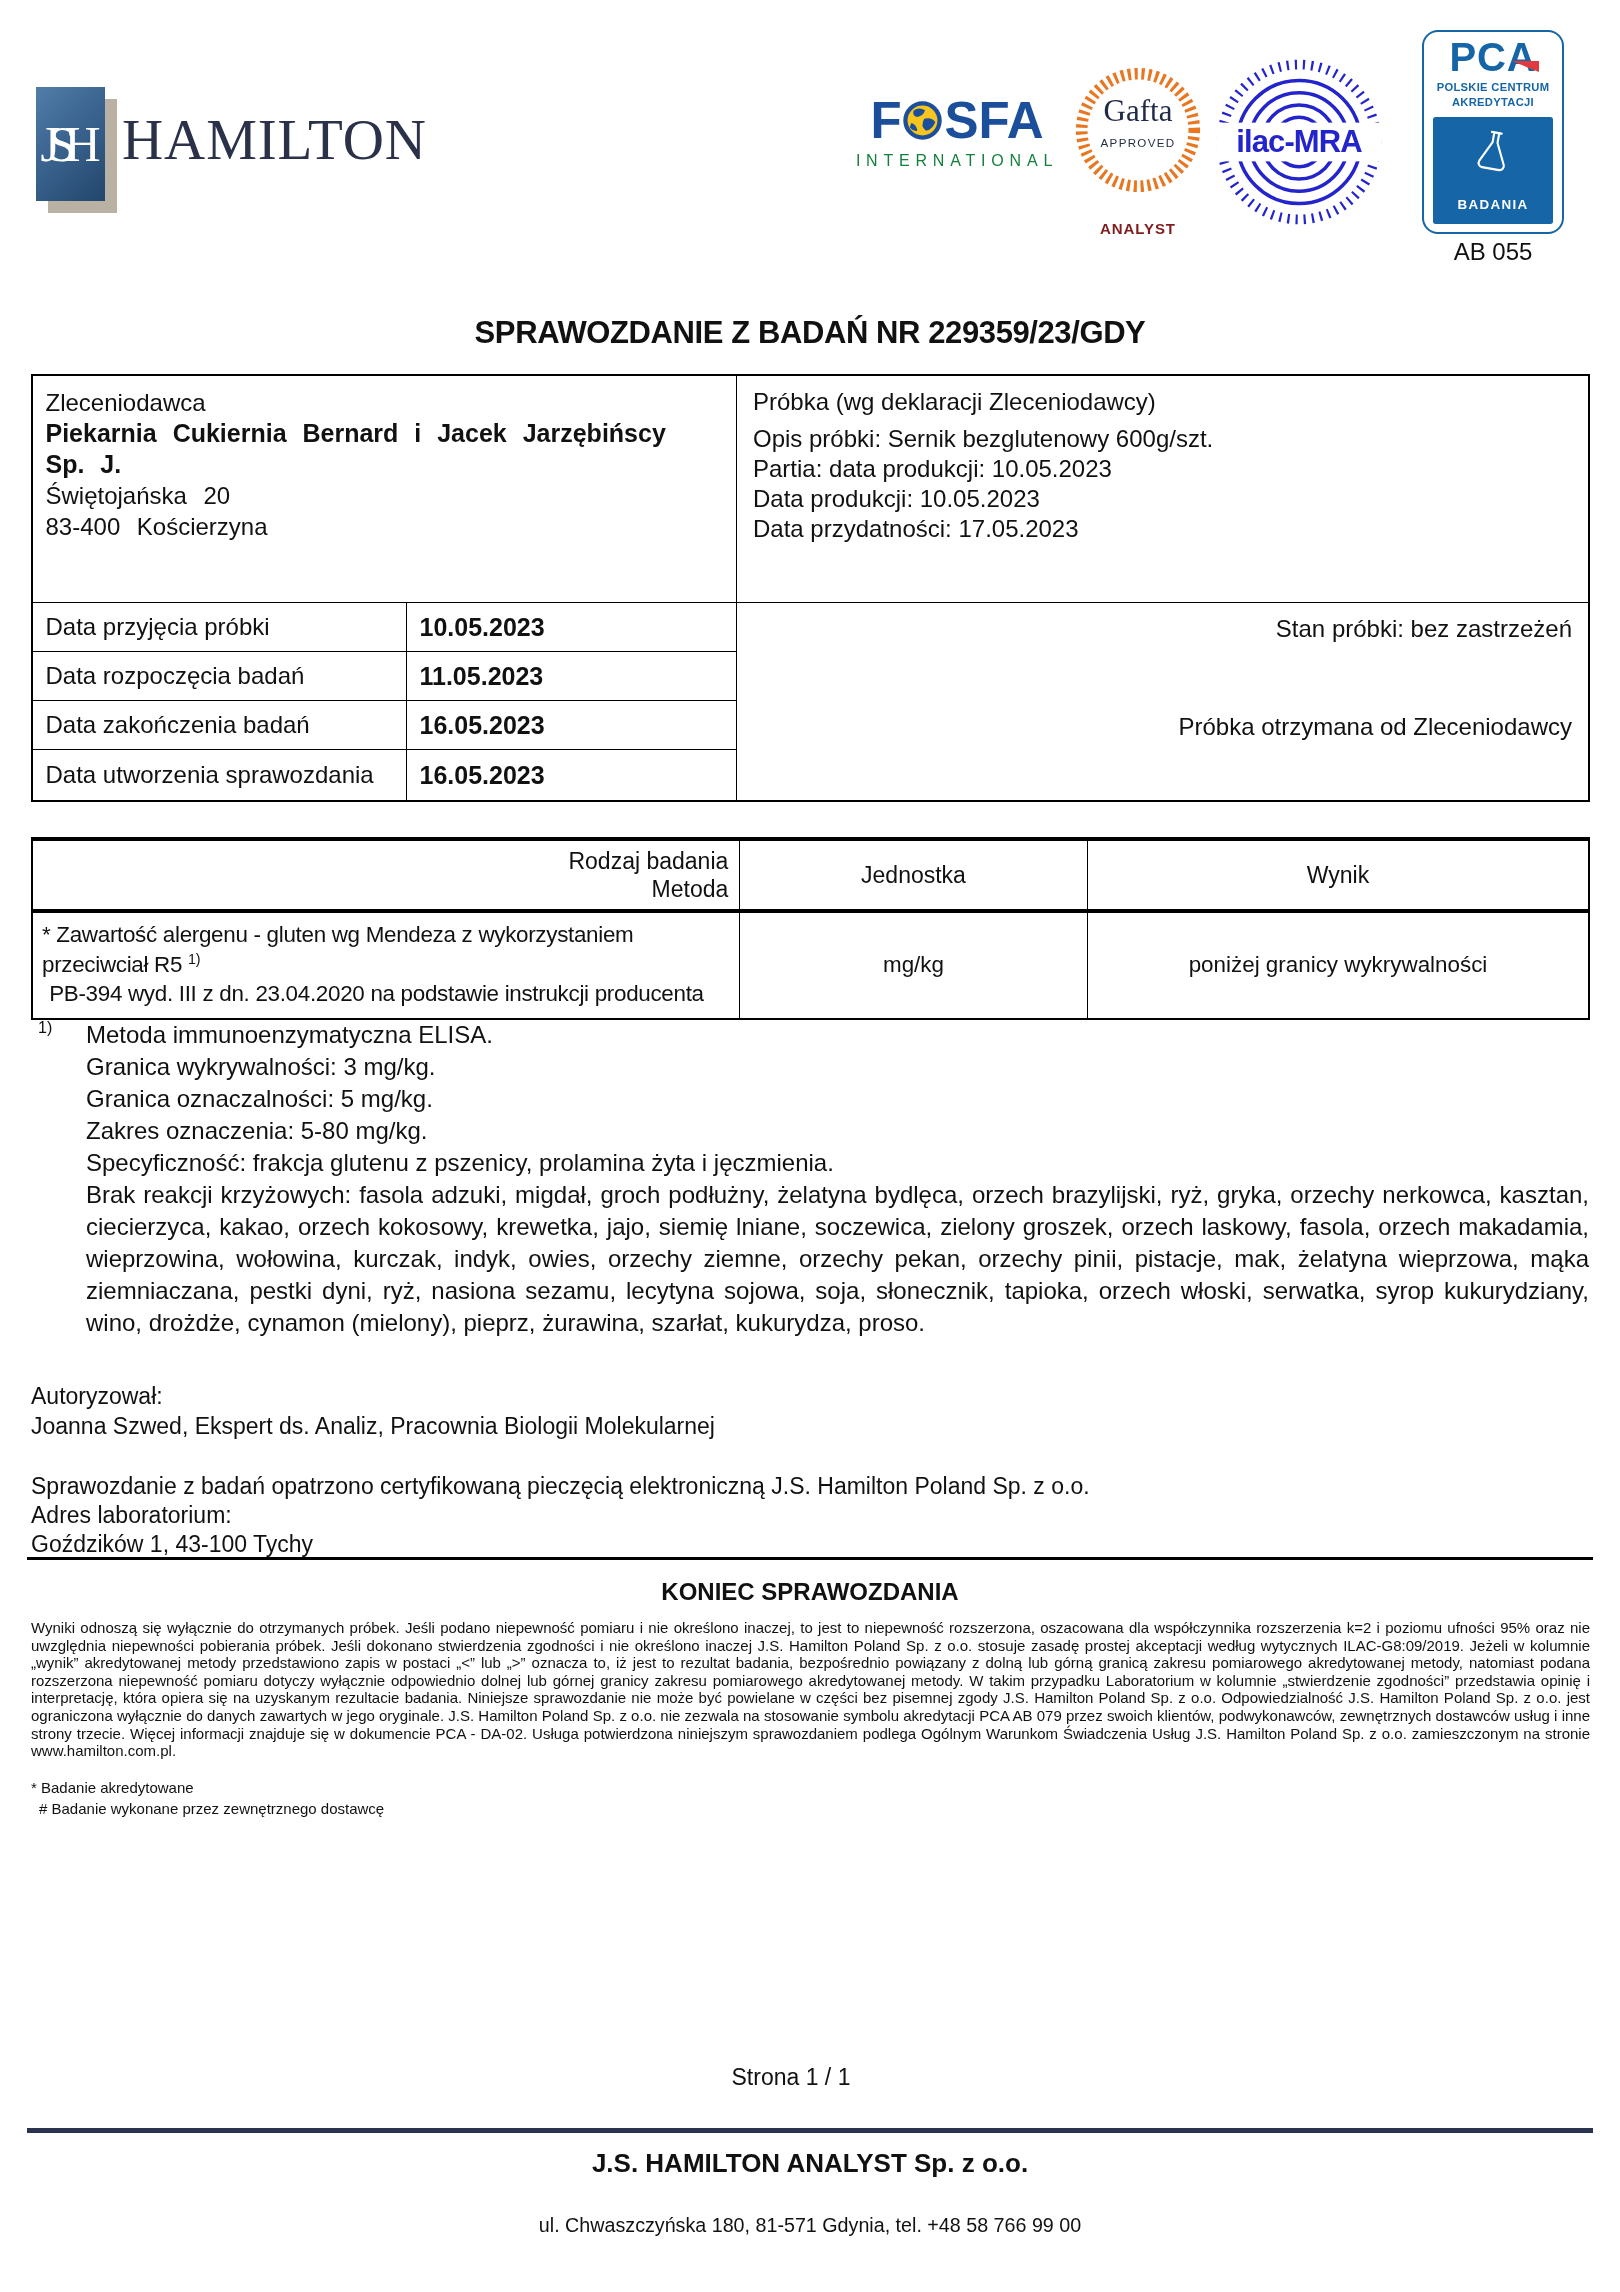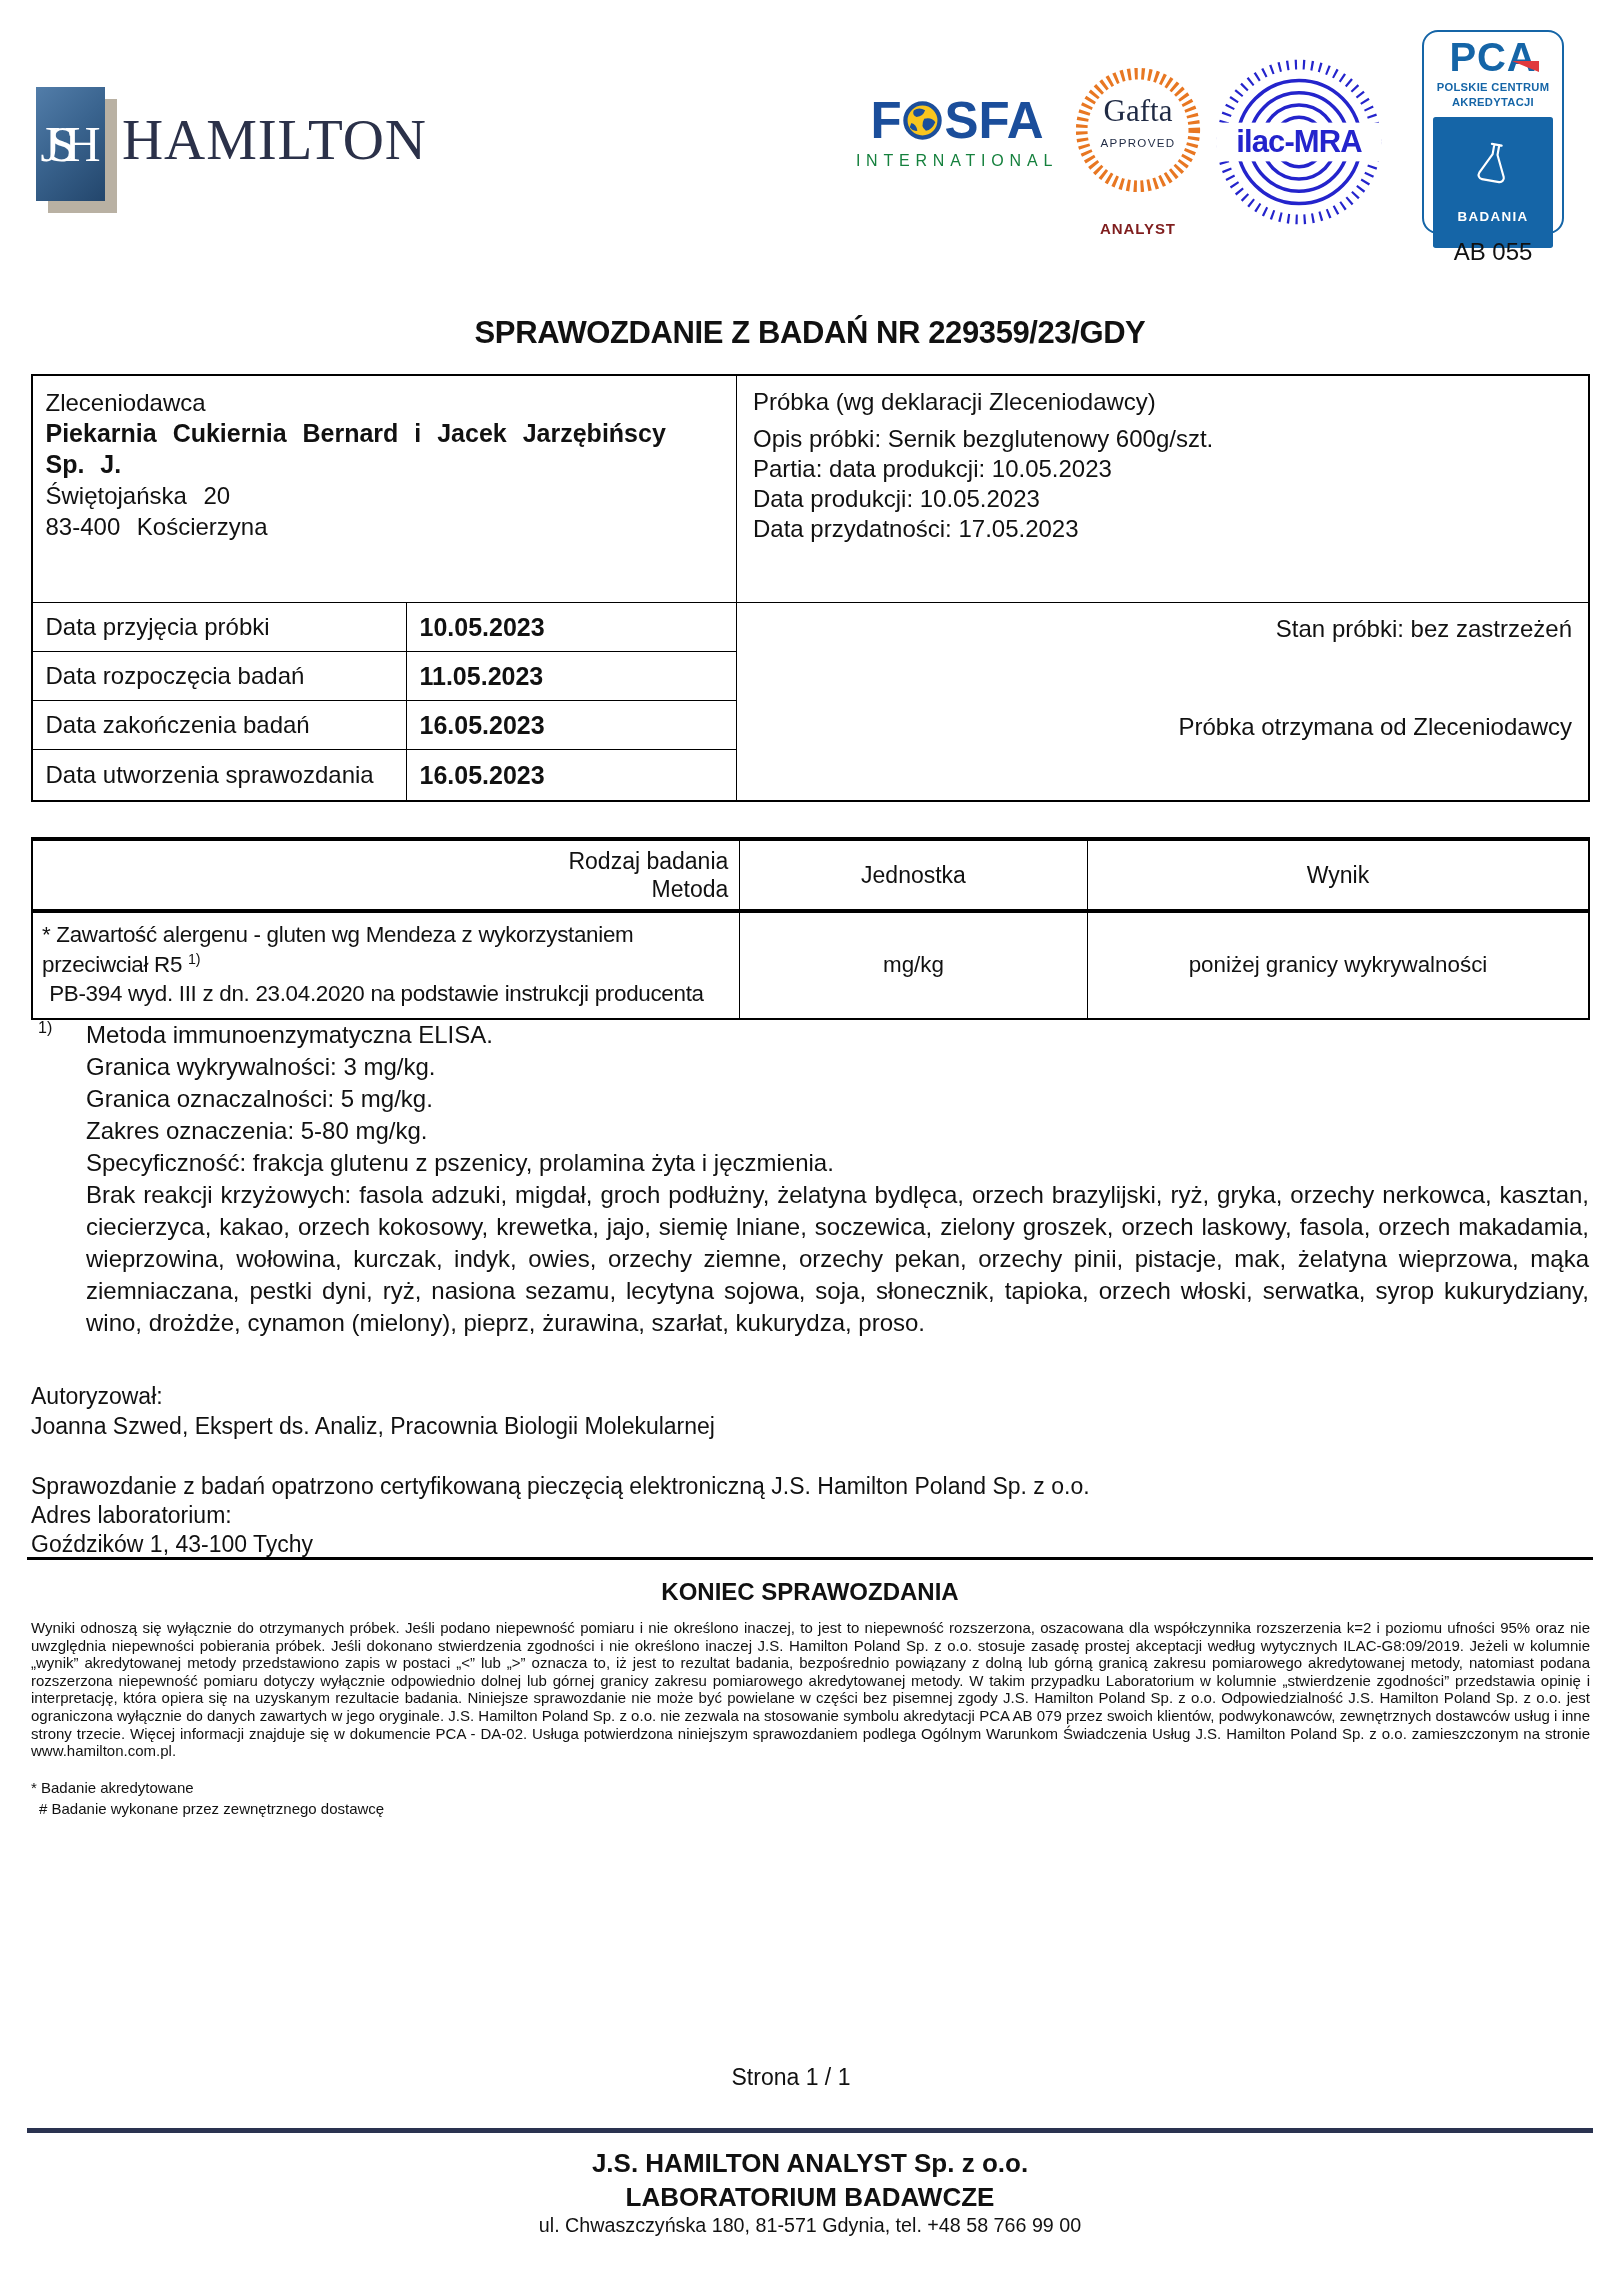--- a/index.html
+++ b/index.html
@@ -45,21 +45,21 @@
 
   .pca-badge { left:1422px; top:29.6px; width:142px; height:204px;
     border:2.7px solid #1565a7; border-radius:16px; background:#fff;
     text-align:center; padding-top:5.4px; }
   .pca-acronym { position:relative; display:inline-block; font-size:40px; line-height:1;
     font-weight:800; color:#1565a7; letter-spacing:0.9px; }
   .pca-red { position:absolute; right:-2.7px; bottom:5.4px; width:0; height:0;
     border-left:27px solid transparent; border-top:11.6px solid #e03a3e; }
   .pca-org { font-size:11.2px; font-weight:700; color:#1565a7; line-height:1.4;
     letter-spacing:0.3px; margin-top:2.7px; }
-  .pca-bluebox { margin:6.3px auto 0; width:120px; height:131px; background:#1565a7;
+  .pca-bluebox { margin:6.3px auto 0; width:120px; height:107px; background:#1565a7;
     border-radius:2.7px; display:flex; flex-direction:column; align-items:center;
     justify-content:center; gap:24px; }
   .pca-flask { transform:rotate(10deg); }
   .pca-badania { color:#fff; font-weight:700; font-size:13.4px; letter-spacing:1.3px; }
   .pca-no { left:1422px; top:238px; width:142px; text-align:center; font-size:24px; color:#111; }
 
   
   .doc-title { left:0; right:0; top:315px; text-align:center;
     font-size:31px; font-weight:700; letter-spacing:-0.4px; }
 
@@ -268,17 +268,16 @@
 
   <div class="abs sep"></div>
   <div class="abs end-title">KONIEC SPRAWOZDANIA</div>
   <div class="abs disclaimer">Wyniki odnoszą się wyłącznie do otrzymanych próbek. Jeśli podano niepewność pomiaru i nie określono inaczej, to jest to niepewność rozszerzona, oszacowana dla współczynnika rozszerzenia k=2 i poziomu ufności 95% oraz nie uwzględnia niepewności pobierania próbek. Jeśli dokonano stwierdzenia zgodności i nie określono inaczej J.S. Hamilton Poland Sp. z o.o. stosuje zasadę prostej akceptacji według wytycznych ILAC-G8:09/2019. Jeżeli w kolumnie „wynik” akredytowanej metody przedstawiono zapis w postaci „&lt;” lub „&gt;” oznacza to, iż jest to rezultat badania, bezpośrednio powiązany z dolną lub górną granicą zakresu pomiarowego akredytowanej metody, natomiast podana rozszerzona niepewność pomiaru dotyczy wyłącznie odpowiednio dolnej lub górnej granicy zakresu pomiarowego akredytowanej metody. W takim przypadku Laboratorium w kolumnie „stwierdzenie zgodności” przedstawia opinię i interpretację, która opiera się na uzyskanym rezultacie badania. Niniejsze sprawozdanie nie może być powielane w części bez pisemnej zgody J.S. Hamilton Poland Sp. z o.o. Odpowiedzialność J.S. Hamilton Poland Sp. z o.o. jest ograniczona wyłącznie do danych zawartych w jego oryginale. J.S. Hamilton Poland Sp. z o.o. nie zezwala na stosowanie symbolu akredytacji PCA AB 079 przez swoich klientów, podwykonawców, zewnętrznych dostawców usług i inne strony trzecie. Więcej informacji znajduje się w dokumencie PCA - DA-02. Usługa potwierdzona niniejszym sprawozdaniem podlega Ogólnym Warunkom Świadczenia Usług J.S. Hamilton Poland Sp. z o.o. zamieszczonym na stronie www.hamilton.com.pl.</div>
   <div class="abs mark1">* Badanie akredytowane</div>
   <div class="abs mark2"># Badanie wykonane przez zewnętrznego dostawcę</div>
 
   <div class="abs page-num">Strona 1 / 1</div>
   <div class="abs footer-line"></div>
   <div class="abs f-company">J.S. HAMILTON ANALYST Sp. z o.o.</div>
-  <div class="abs f-lab">LABORATORIUM BADAWCZE</div>
   <div class="abs f-addr">ul. Chwaszczyńska 180, 81-571 Gdynia, tel. +48 58 766 99 00</div>
 
 </div>
 
 
 </body></html>

